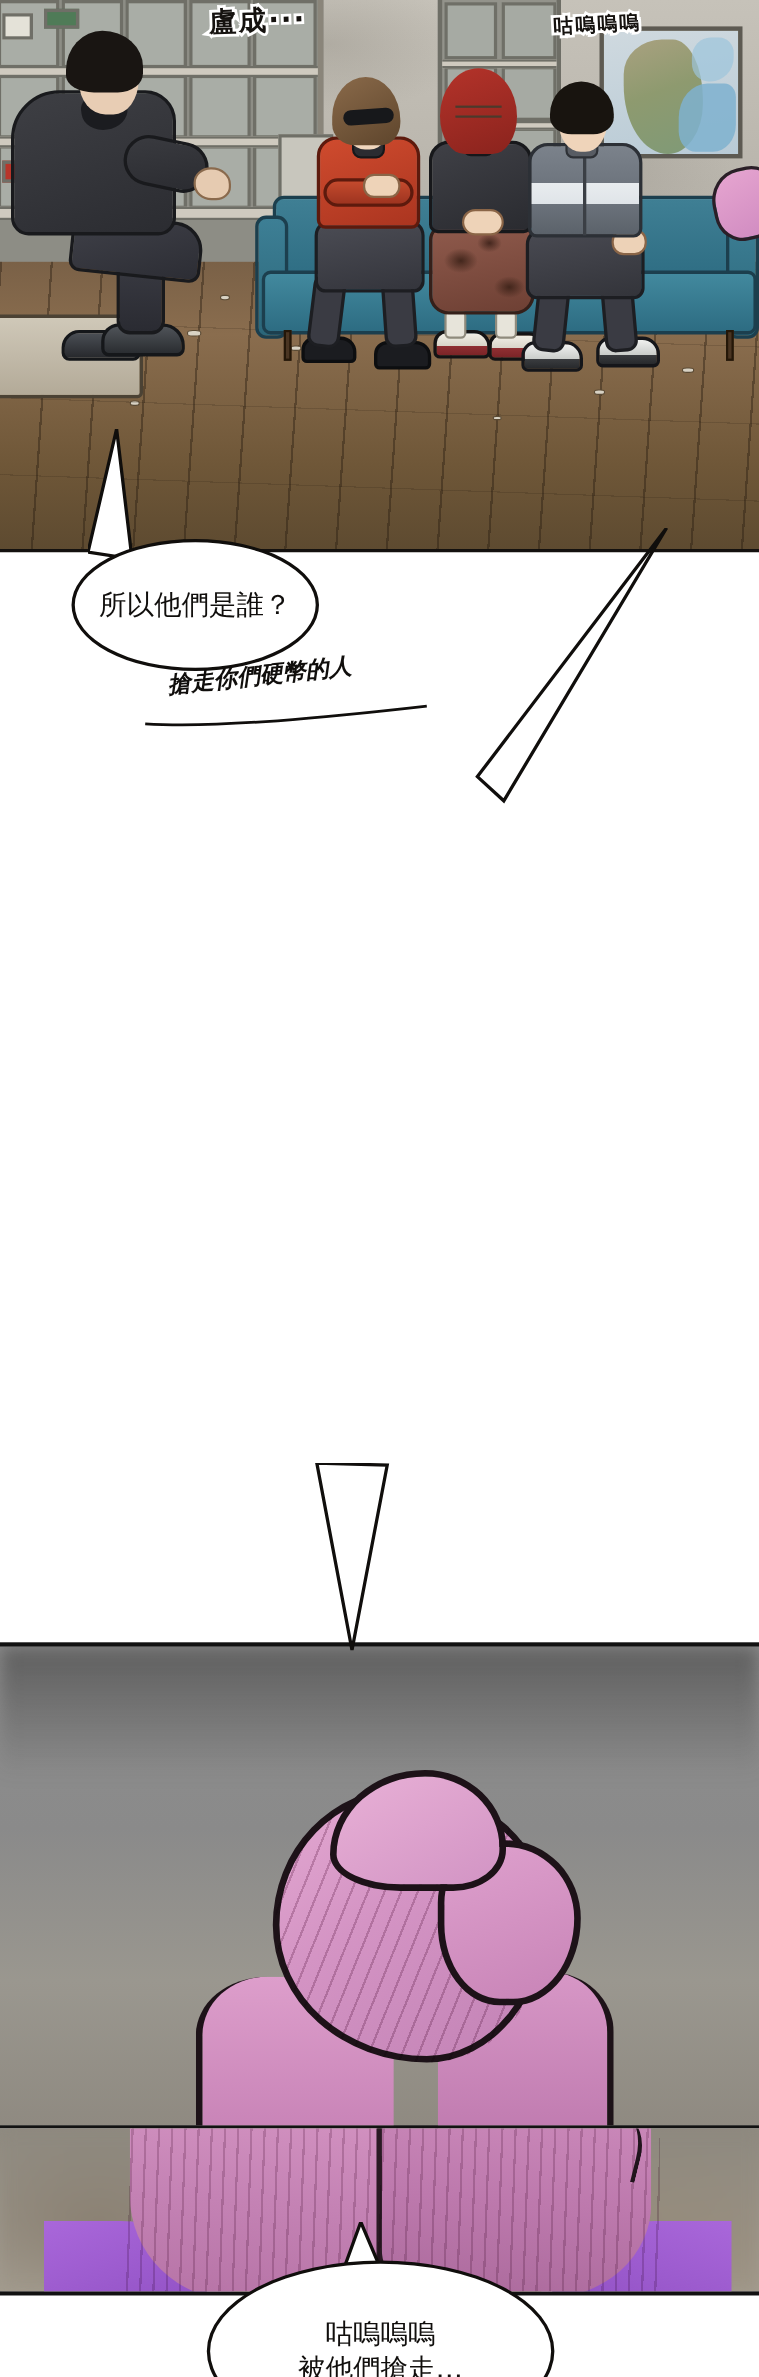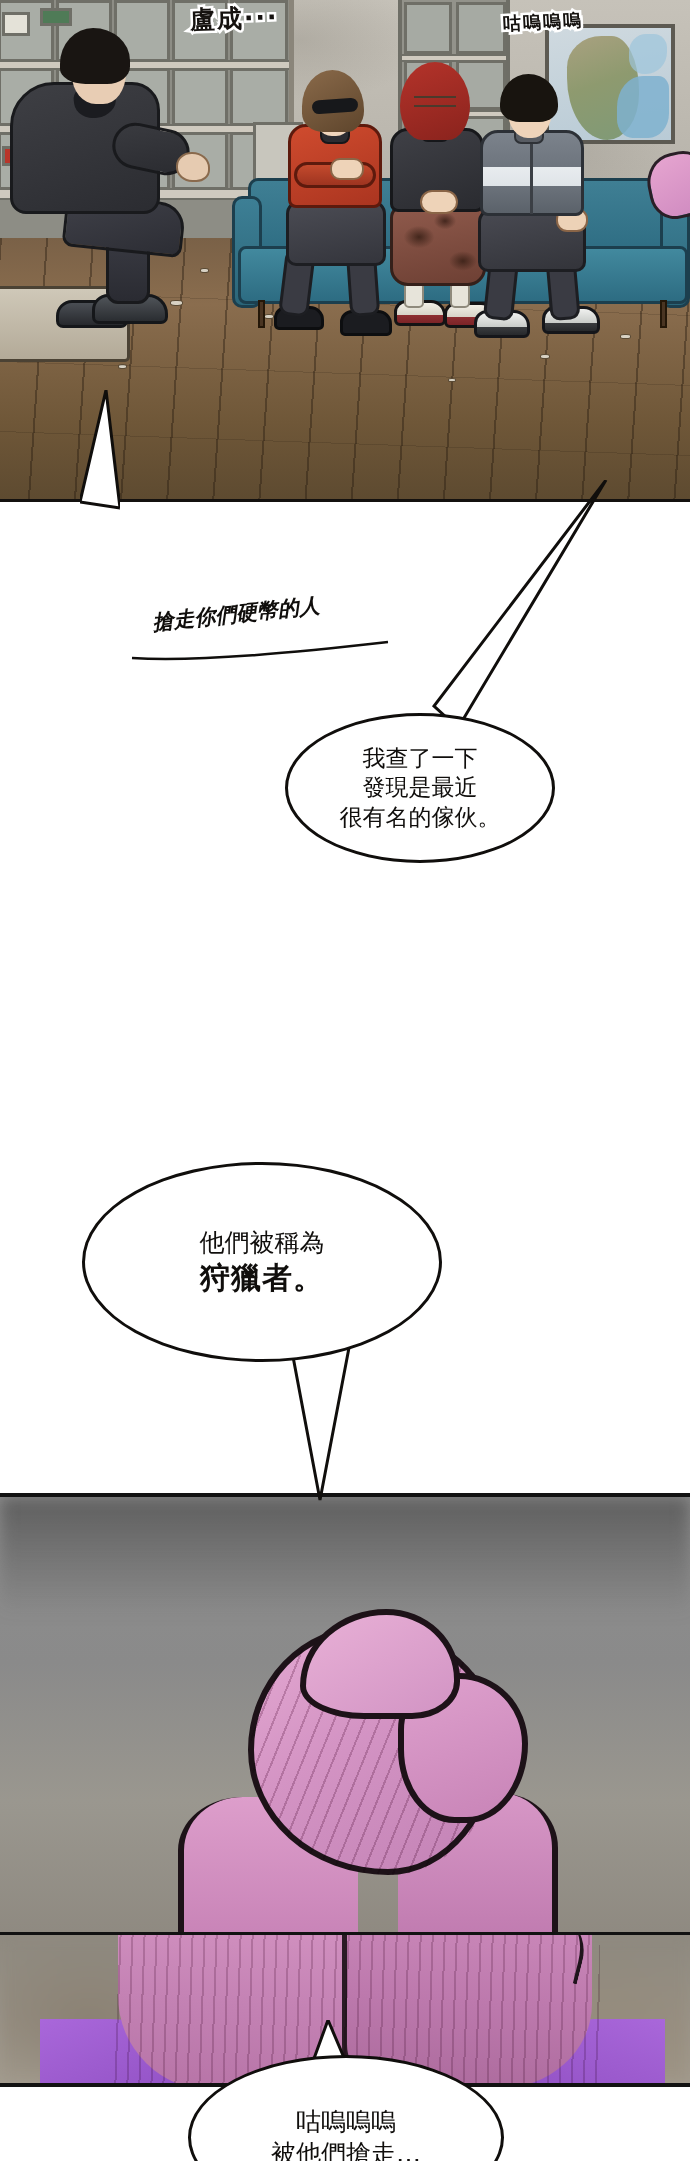--- a/index.html
+++ b/index.html
@@ -685,43 +685,35 @@
 
     <div class="p1-pinkhair"></div>
 
     <div class="sfx sfx-1">盧成···</div>
     <div class="sfx sfx-2">咕嗚嗚嗚</div>
   </div>
 
   <svg class="b1-tail" viewBox="0 0 40 122" preserveAspectRatio="none">
     <polygon points="26,0 40,118 0,112" fill="#ffffff" stroke="#100e0c" stroke-width="3"></polygon>
   </svg>
+  <div class="bubble b1">
+    <div>
+      <span class="line">所以他們是誰？</span>
+    </div>
+  </div>
 
   <svg class="handwrite-ul" viewBox="0 0 260 22" preserveAspectRatio="none">
     <path d="M2,18 C70,22 170,12 258,2" fill="none" stroke="#100e0c" stroke-width="2.5"></path>
   </svg>
   <div class="handwrite">搶走你們硬幣的人</div>
 
   <svg class="b2-tail" viewBox="0 0 180 260" preserveAspectRatio="none">
     <polygon points="176,0 28,248 4,226" fill="#ffffff" stroke="#100e0c" stroke-width="3"></polygon>
   </svg>
-  <div class="bubble b2">
-    <div>
-      <span class="line">我查了一下</span>
-      <span class="line">發現是最近</span>
-      <span class="line">很有名的傢伙。</span>
-    </div>
-  </div>
-
-  <div class="bubble b3">
-    <div>
-      <span class="line">他們被稱為</span>
-      <span class="line bold" style="font-size:30px;">狩獵者。</span>
-    </div>
-  </div>
+
   <svg class="b3-tail" viewBox="0 0 80 172" preserveAspectRatio="none">
     <polygon points="8,0 72,2 40,170" fill="#ffffff" stroke="#100e0c" stroke-width="3"></polygon>
   </svg>
 
   <div class="panel2">
     <div class="p2-blurbg"></div>
     <div class="p2-darkband"></div>
     <div class="hair-fall-l"></div>
     <div class="hair-fall-r"></div>
     <div class="bun-main"></div>

